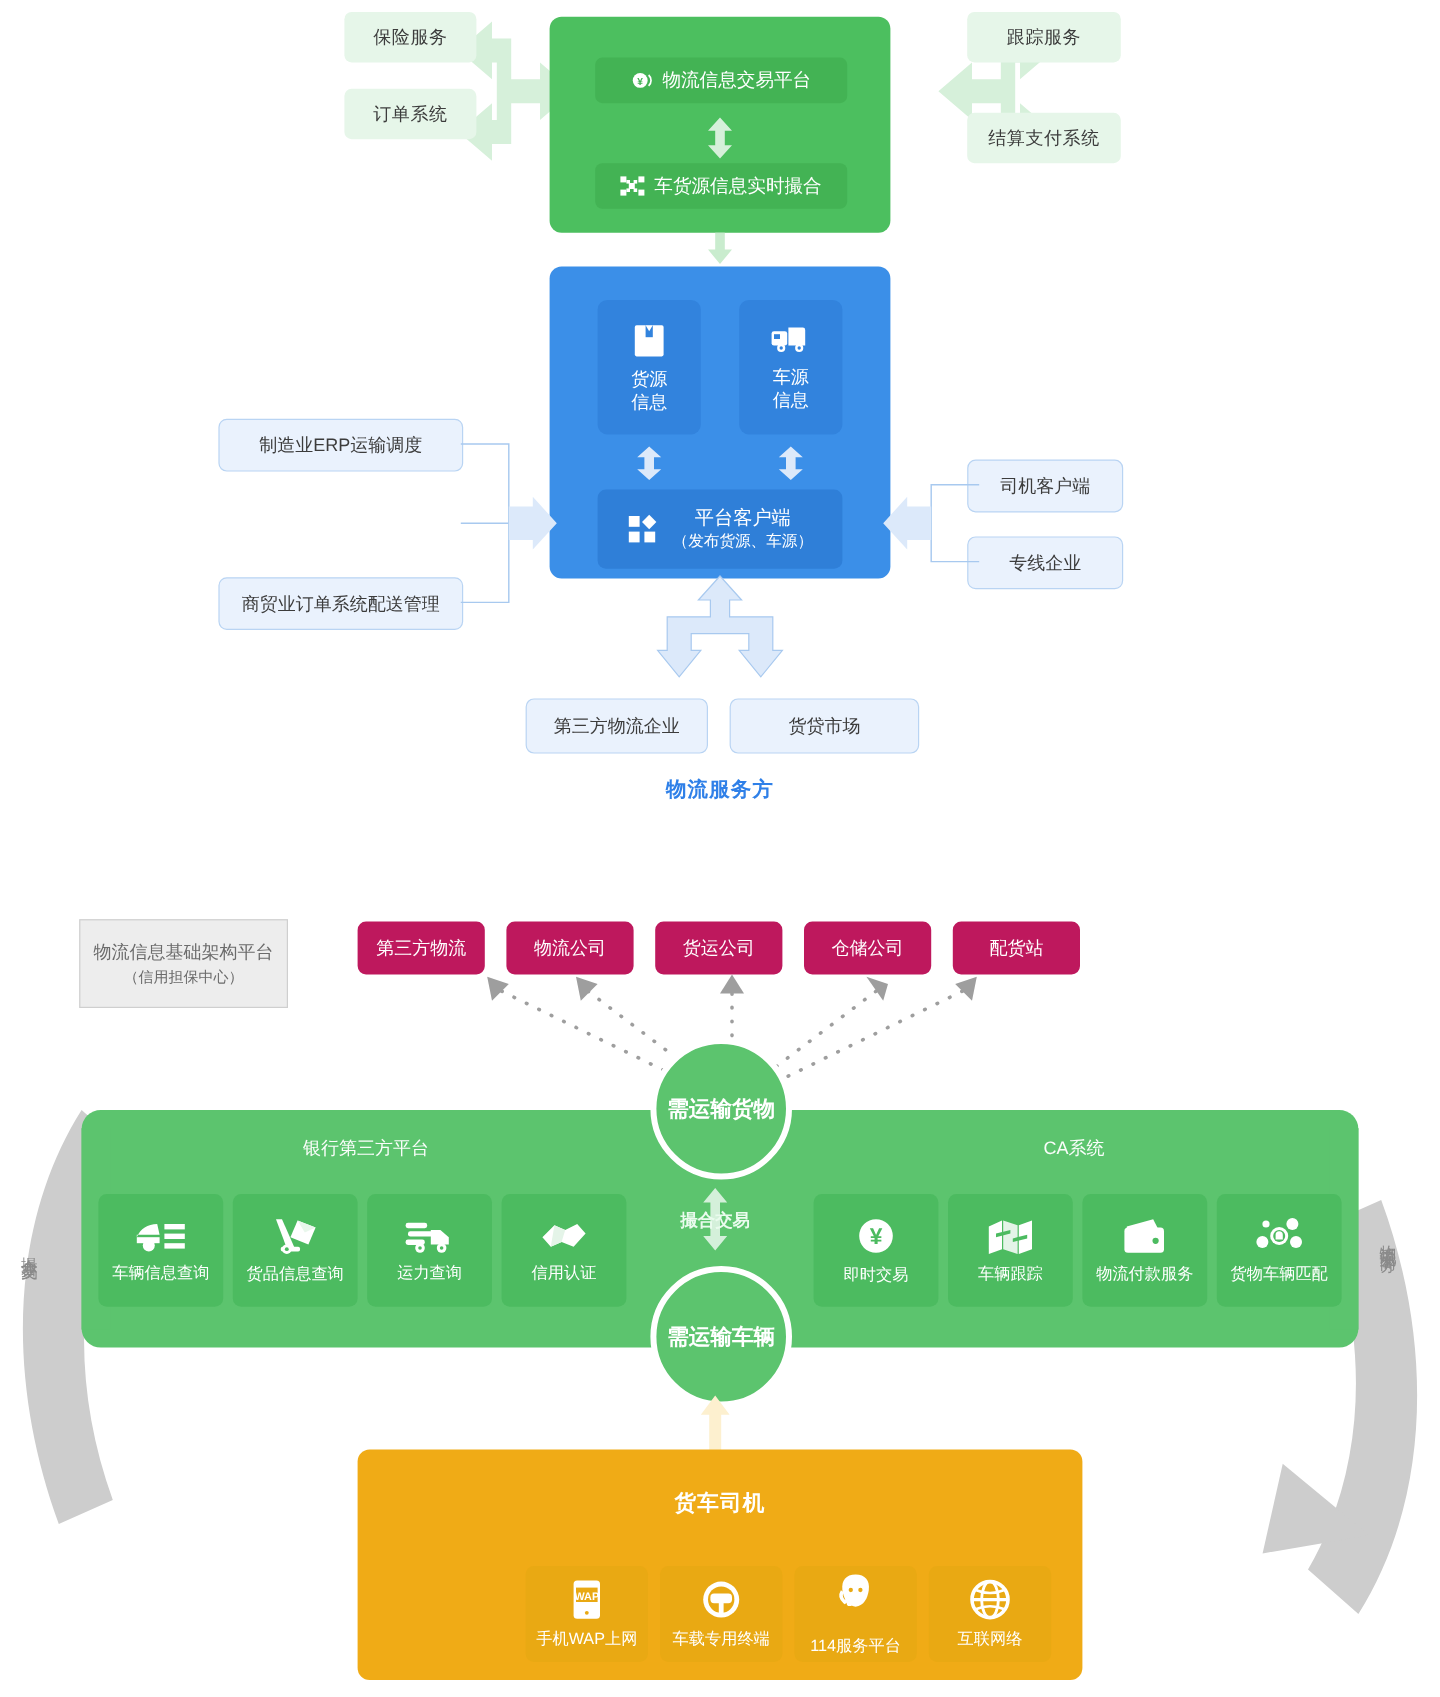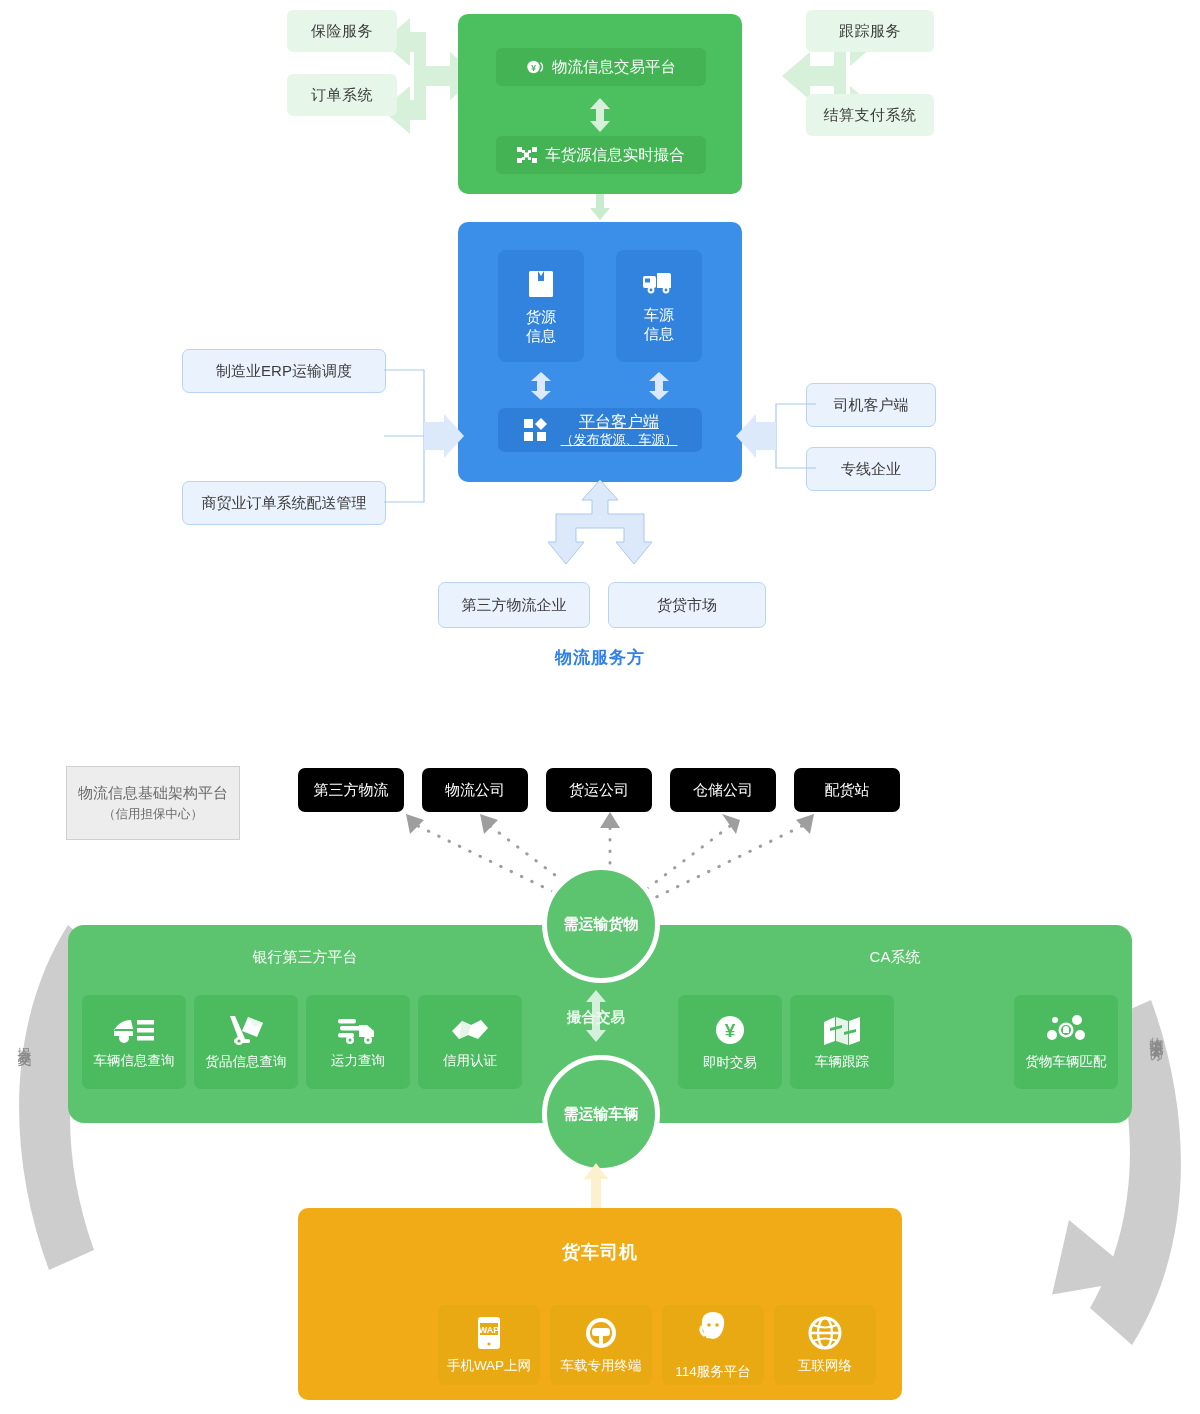--- a/index.html
+++ b/index.html
@@ -38,41 +38,41 @@
   
   .gray-box{
     background:#ededed;border:1px solid #cfcfcf;
     display:flex;flex-direction:column;align-items:center;justify-content:center;
     color:#6b6b6b;
   }
   .gray-box .l1{font-size:15px;}
   .gray-box .l2{font-size:12.5px;margin-top:3px;}
 
   .blue-tag{
-    background:#000000;border-radius:7px;color:#fff;font-size:15px;
+    background:#be185d;border-radius:7px;color:#fff;font-size:15px;
     display:flex;align-items:center;justify-content:center;
   }
 
   .green-band{background:#5cc46e;}
   .band-label{color:#ffffff;font-size:15px;opacity:.97;}
   .tile{
     background:#4cbb60;border-radius:7px;display:flex;flex-direction:column;
     align-items:center;justify-content:center;color:#fff;
   }
   .tile .tl{font-size:13.5px;margin-top:7px;white-space:nowrap;}
   .tile-o{
     background:#e9a913;border-radius:7px;display:flex;flex-direction:column;
     align-items:center;justify-content:center;color:#fff;
   }
   .tile-o .tl{font-size:13.5px;margin-top:7px;white-space:nowrap;}
 
   .circ{
     border-radius:50%;background:#5cc46e;border:5px solid #fff;
     display:flex;align-items:center;justify-content:center;
-    color:#fff;font-size:15px;font-weight:bold;
+    color:#fff;font-size:18px;font-weight:bold;
   }
   .orange-panel{background:#f0ab16;border-radius:10px;}
   .orange-title{color:#fff;font-size:18px;font-weight:bold;letter-spacing:1px;}
 
   .vlabel{
     color:#8a8a8a;font-size:14px;writing-mode:vertical-rl;text-orientation:upright;
     letter-spacing:2px;
   }
   .match-label{color:#eafbee;font-size:14.5px;font-weight:bold;}
   svg{display:block;overflow:visible;}
@@ -175,21 +175,21 @@
       <span>信息</span>
     </div>
 
     <svg class="abs" style="left:72px;top:150px;" width="22" height="28">
       <path d="M11,0 L21,9 L15,9 L15,19 L21,19 L11,28 L1,19 L7,19 L7,9 L1,9 Z" fill="#dce9fa"></path>
     </svg>
     <svg class="abs" style="left:190px;top:150px;" width="22" height="28">
       <path d="M11,0 L21,9 L15,9 L15,19 L21,19 L11,28 L1,19 L7,19 L7,9 L1,9 Z" fill="#dce9fa"></path>
     </svg>
 
-    <div class="blue-bar abs" style="left:40px;top:186px;width:204px;height:44px;text-decoration:underline;">
+    <div class="blue-bar abs" style="left:40px;top:186px;width:204px;height:66px;">
       <span>
         <svg width="26" height="26" viewBox="0 0 26 26">
           <rect x="1" y="2" width="9" height="9" fill="#fff"></rect>
           <path d="M18,1 L24,7 L18,13 L12,7 Z" fill="#fff"></path>
           <rect x="1" y="15" width="9" height="9" fill="#fff"></rect>
           <rect x="14" y="15" width="9" height="9" fill="#fff"></rect>
         </svg>
       </span>
       <span style="display:flex;flex-direction:column;align-items:center;line-height:1.25;">
         <span style="font-size:16px;">平台客户端</span>
@@ -373,20 +373,30 @@
       <svg width="40" height="32" viewBox="0 0 40 32">
         <path d="M2,8 L13,3 L13,27 L2,31 Z" fill="#fff"></path>
         <path d="M14,3 L26,7 L26,31 L14,27 Z" fill="#e4f4e8"></path>
         <path d="M27,7 L38,3 L38,27 L27,31 Z" fill="#fff"></path>
         <path d="M8,14 L20,11 L20,14 L8,17 Z" fill="#4cbb60"></path>
         <path d="M22,18 L34,15 L34,18 L22,21 Z" fill="#4cbb60"></path>
       </svg>
     </span>
     <span class="tl">车辆跟踪</span>
   </div>
+  <div class="abs tile" style="left:902px;top:995px;width:104px;height:94px;">
+    <span>
+      <svg width="38" height="32" viewBox="0 0 38 32">
+        <path d="M4,8 L26,2 L30,10 L4,10 Z" fill="#fff"></path>
+        <rect x="2" y="9" width="33" height="21" rx="3" fill="#fff"></rect>
+        <circle cx="28" cy="20" r="2.6" fill="#4cbb60"></circle>
+      </svg>
+    </span>
+    <span class="tl">物流付款服务</span>
+  </div>
   <div class="abs tile" style="left:1014px;top:995px;width:104px;height:94px;">
     <span>
       <svg width="40" height="32" viewBox="0 0 40 32">
         <circle cx="20" cy="16" r="7.5" fill="#fff"></circle>
         <circle cx="20" cy="16" r="5" fill="#4cbb60"></circle>
         <path d="M20,12 a3,3 0 0 1 3,3 v4 h-6 v-4 a3,3 0 0 1 3,-3 z" fill="#fff"></path>
         <circle cx="6" cy="21" r="5" fill="#fff"></circle>
         <circle cx="34" cy="21" r="5" fill="#fff"></circle>
         <circle cx="31" cy="6" r="5" fill="#fff"></circle>
         <circle cx="9" cy="6" r="3" fill="#fff"></circle>

